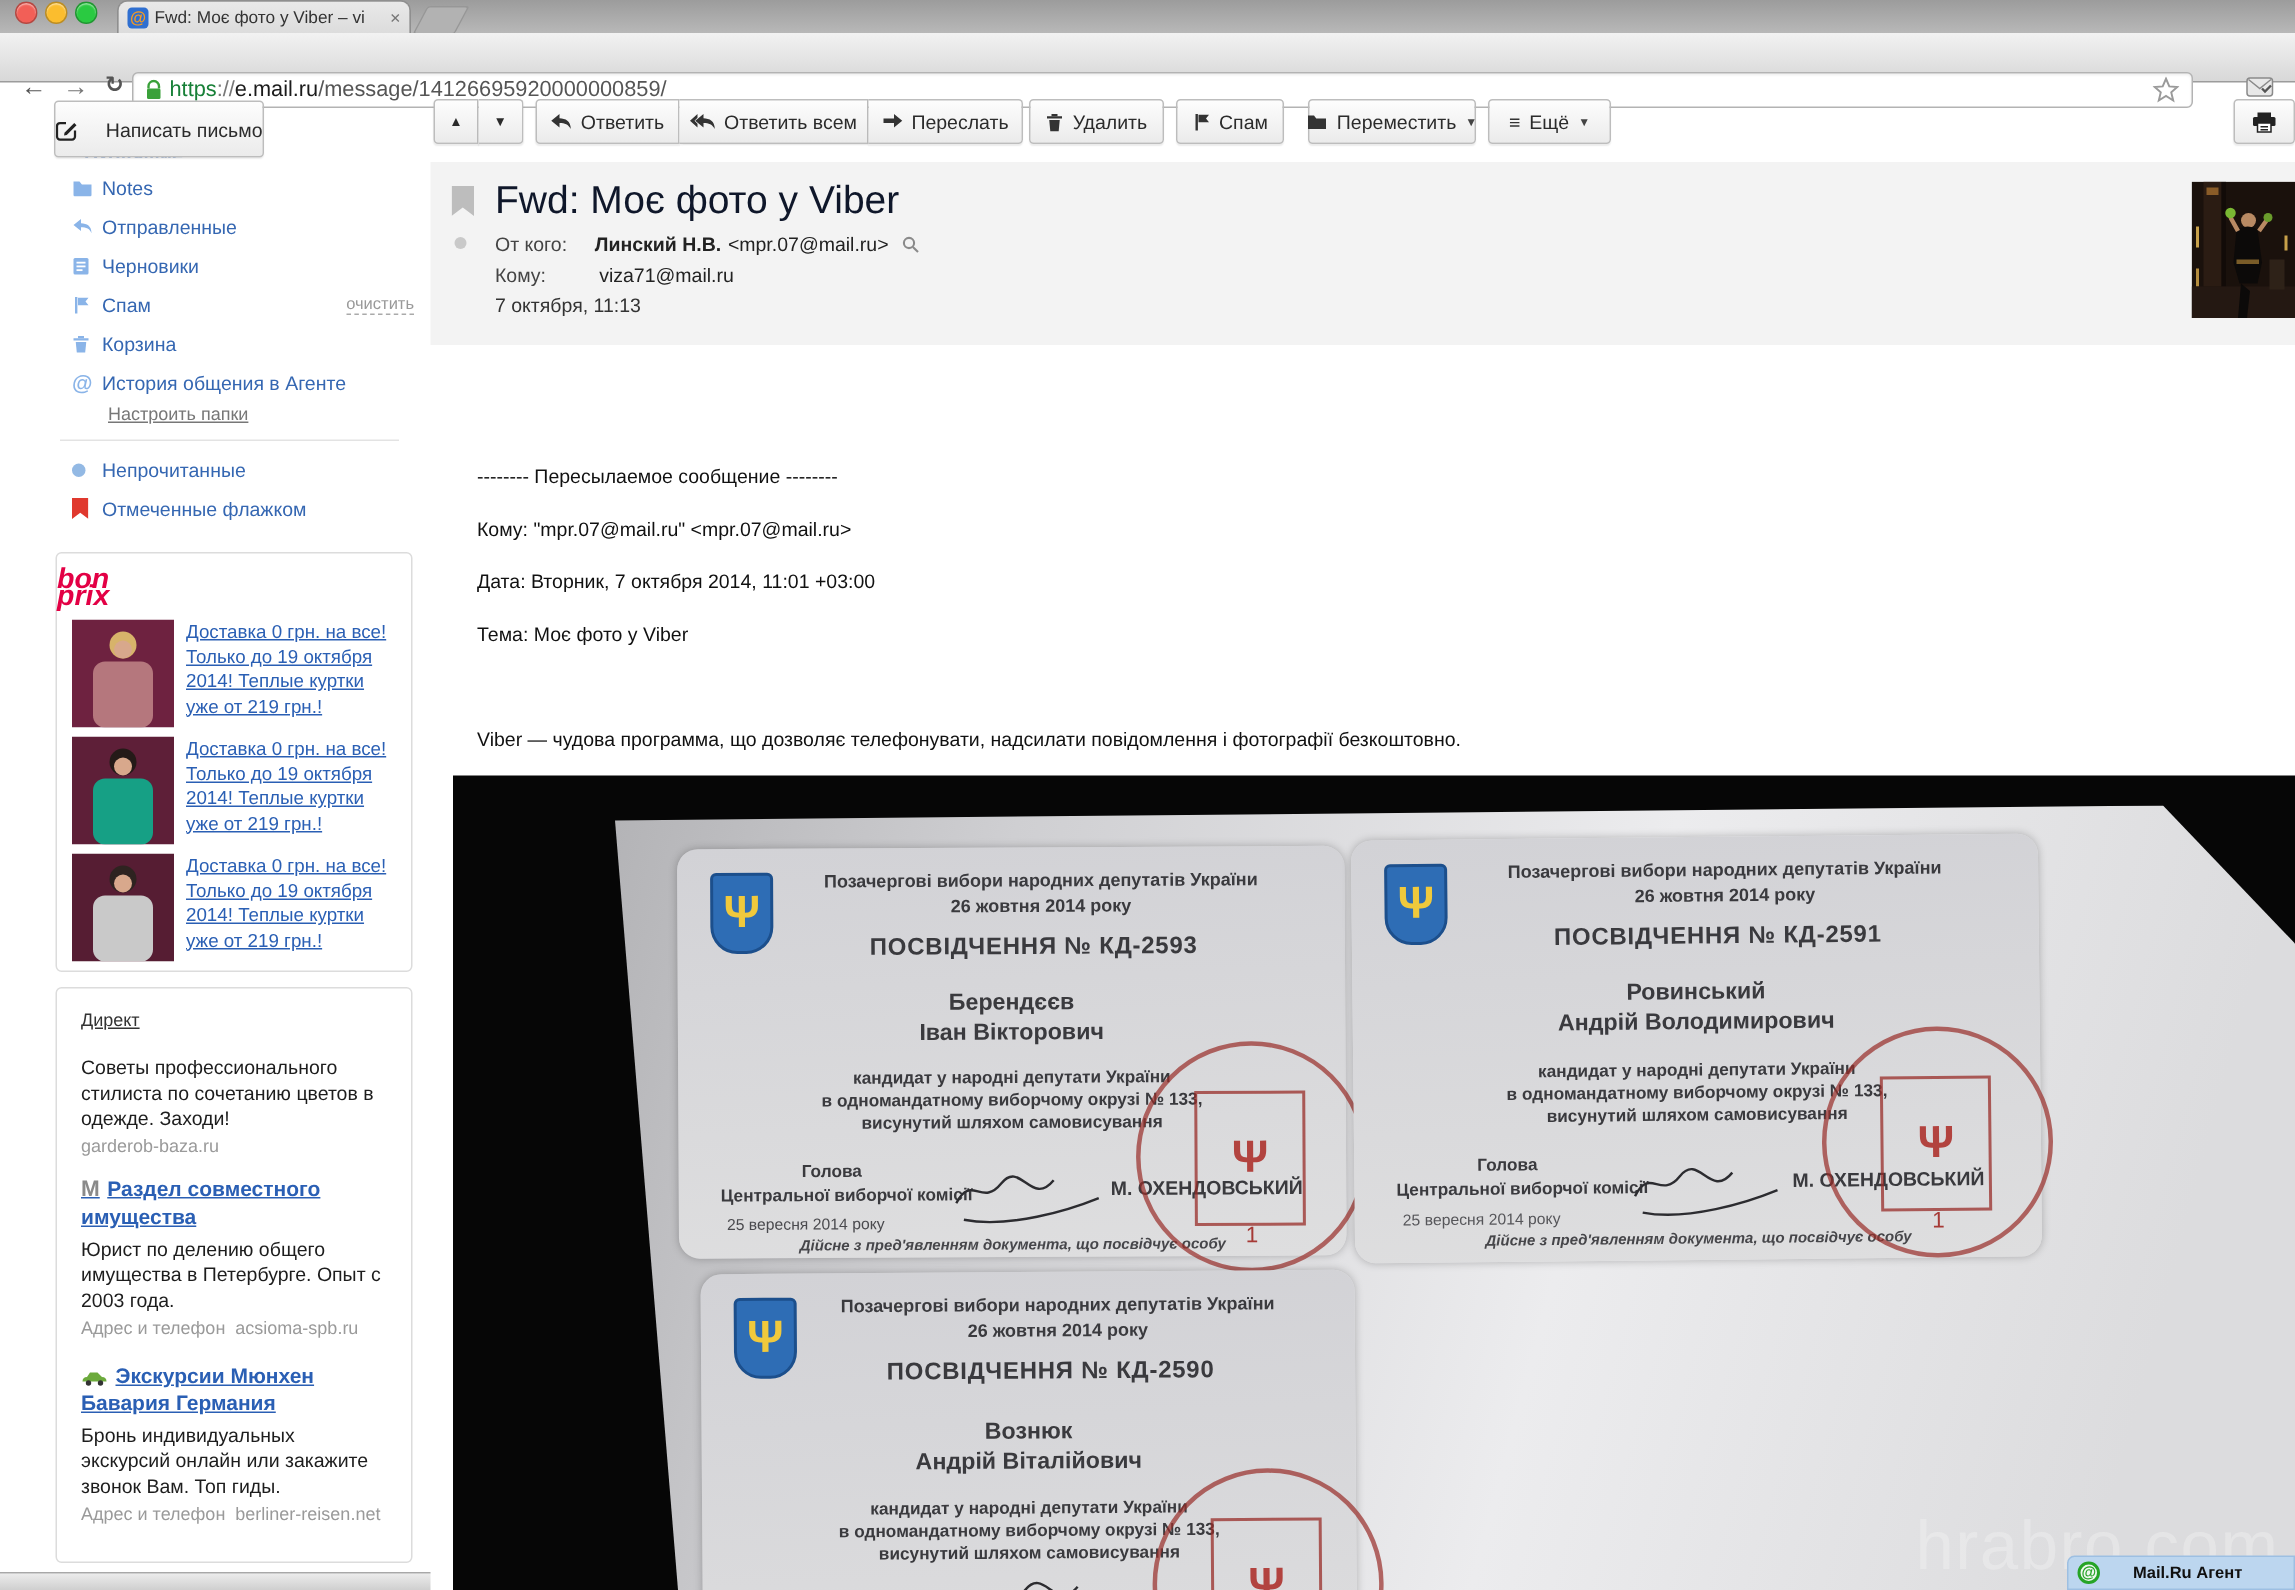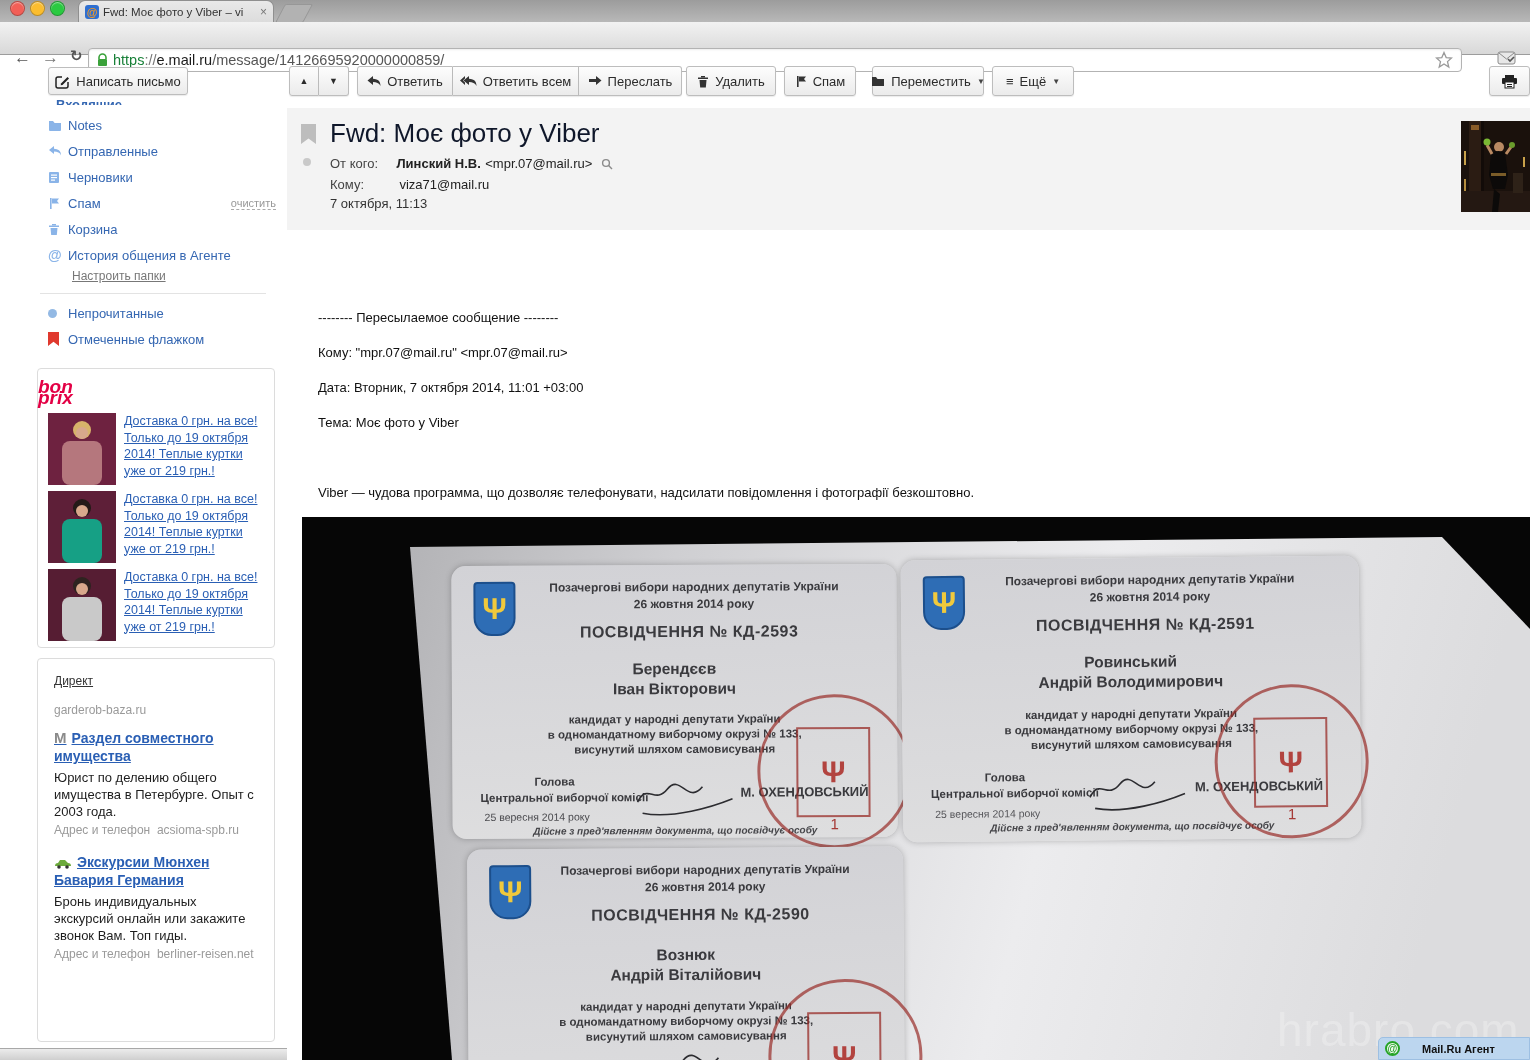--- a/index.html
+++ b/index.html
@@ -121,21 +121,21 @@
         <rect x="2" y="3" width="17" height="12" rx="2" fill="#e8e8e8" stroke="#8a8a8a"></rect>
         <path d="M3 4 L10.5 10 18 4" fill="none" stroke="#8a8a8a"></path>
         <path d="M12 10 l2 2 4-4" stroke="#555" stroke-width="1.6" fill="none"></path>
       </svg>
   </span>
 </div>
 
 <div class="abs" style="left:56px;top:95px;width:120px;height:10px;overflow:hidden;">
   <span style="color:#3567b2;font-weight:bold;font-size:13px;">Входящие</span>
 </div>
-<div class="abs btn" style="left:48px;top:67px;width:140px;height:28px;z-index:3;">
+<div class="abs btn" style="left:36px;top:67px;width:140px;height:38px;z-index:3;justify-content:space-between;">
   <span class="icn">
     <svg width="15" height="15" viewBox="0 0 15 15">
         <path d="M13 8 v4 a2 2 0 0 1 -2 2 H3 a2 2 0 0 1 -2 -2 V5 a2 2 0 0 1 2 -2 h4" fill="none" stroke="#222" stroke-width="1.5"></path>
         <path d="M6 9.5 L12.5 3 14 4.5 7.5 11 5.7 11.3 Z" fill="#222"></path>
       </svg>
   </span>
   <span>Написать письмо</span>
 </div>
 
 <div class="abs" style="left:48px;top:112px;width:228px;">
@@ -239,20 +239,21 @@
         <circle cx="34" cy="20" r="6" fill="#d8a88c"></circle>
         <rect x="14" y="28" width="40" height="44" rx="8" fill="#c9c9c9"></rect>
       </svg>
     <a class="bp-link" style="width:142px;margin-left:8px;">Доставка 0 грн. на все! Только до 19 октября 2014! Теплые куртки уже от 219 грн.!</a>
   </div>
 </div>
 
 <div class="abs adbox" style="left:37px;top:658px;width:238px;height:384px;padding:12px 16px;">
   <span style="font-size:12px;color:#333;text-decoration:underline;">Директ</span>
   <div style="margin-top:14px;">
+    <div class="d-body">Советы профессионального стилиста по сочетанию цветов в одежде. Заходи!</div>
     <div class="d-dom">garderob-baza.ru</div>
   </div>
   <div style="margin-top:12px;">
     <div class="d-title"><span style="color:#8a8a8a;font-size:15px;text-decoration:none;margin-right:5px;">M</span><span>Раздел совместного имущества</span></div>
     <div class="d-body">Юрист по делению общего имущества в Петербурге. Опыт с 2003 года.</div>
     <div class="d-dom"><span>Адрес и телефон</span>&nbsp; <span>acsioma-spb.ru</span></div>
   </div>
   <div style="margin-top:16px;">
     <div class="d-title"><span style="margin-right:5px;vertical-align:-2px;display:inline-block;"><svg width="18" height="11" viewBox="0 0 18 11">
             <path d="M1 8 q0 -3 3 -3 l2 -3 h5 l3 3 q3 0 3 3 Z" fill="#6caa3c"></path>

